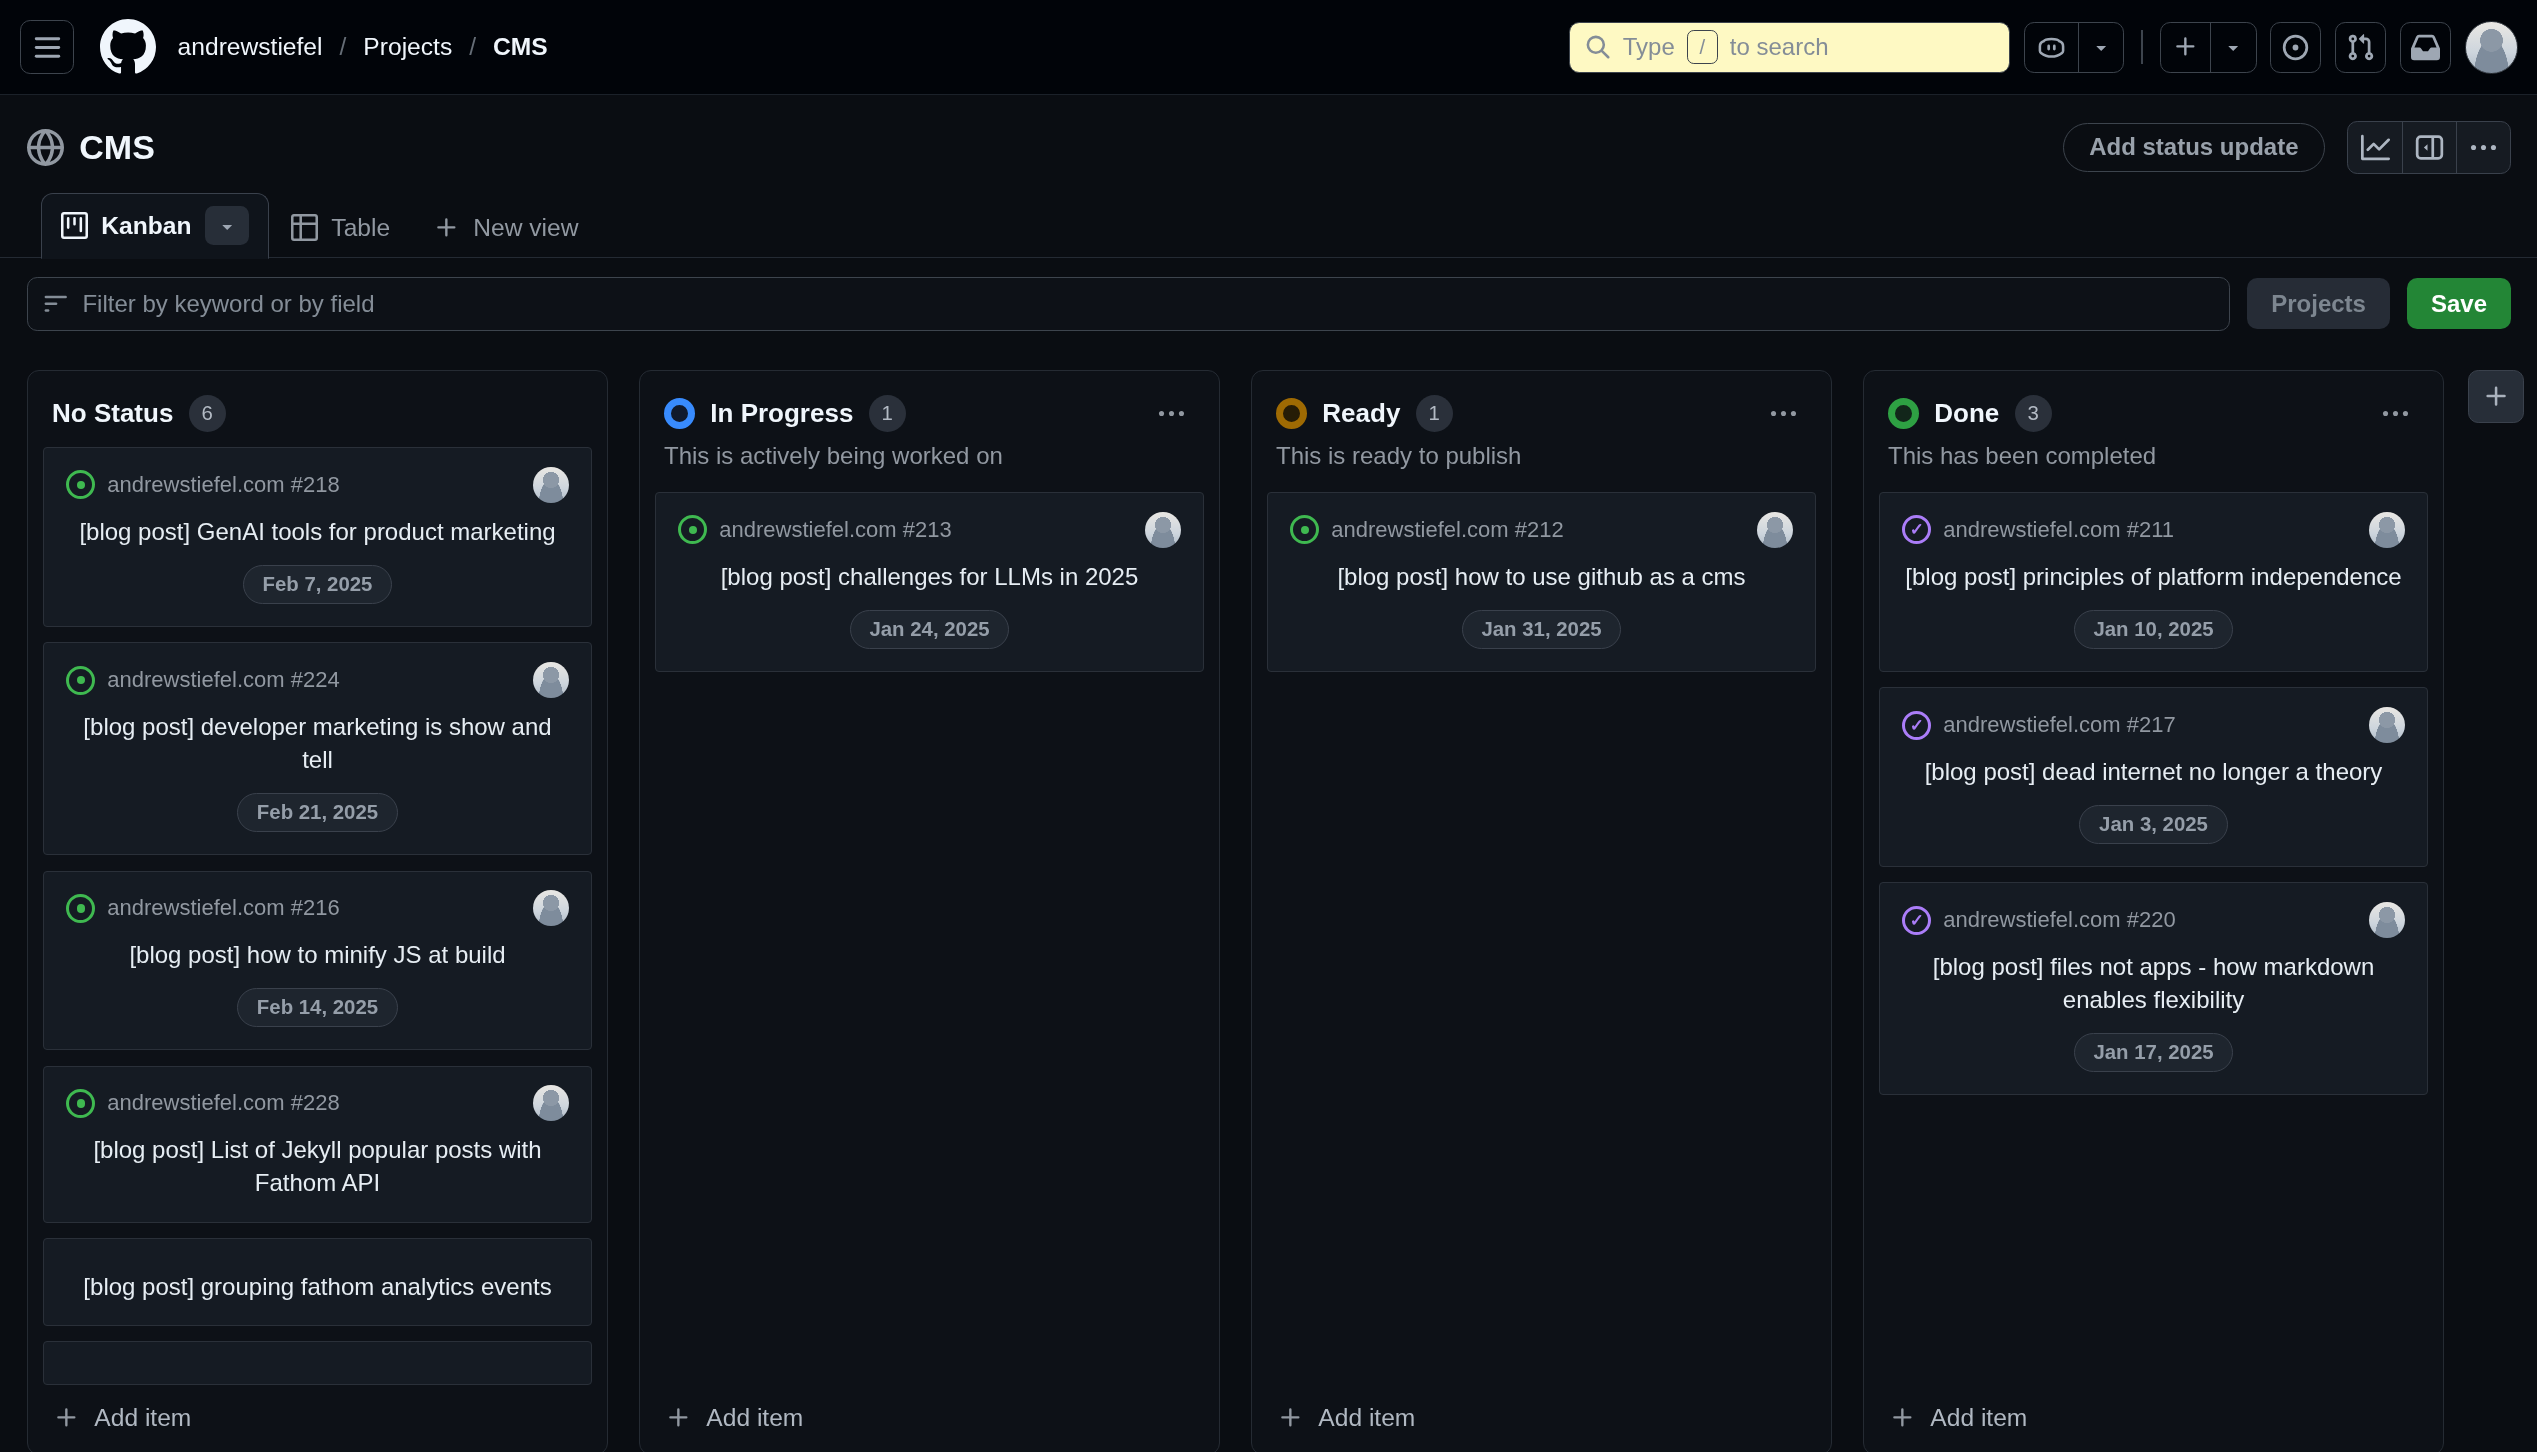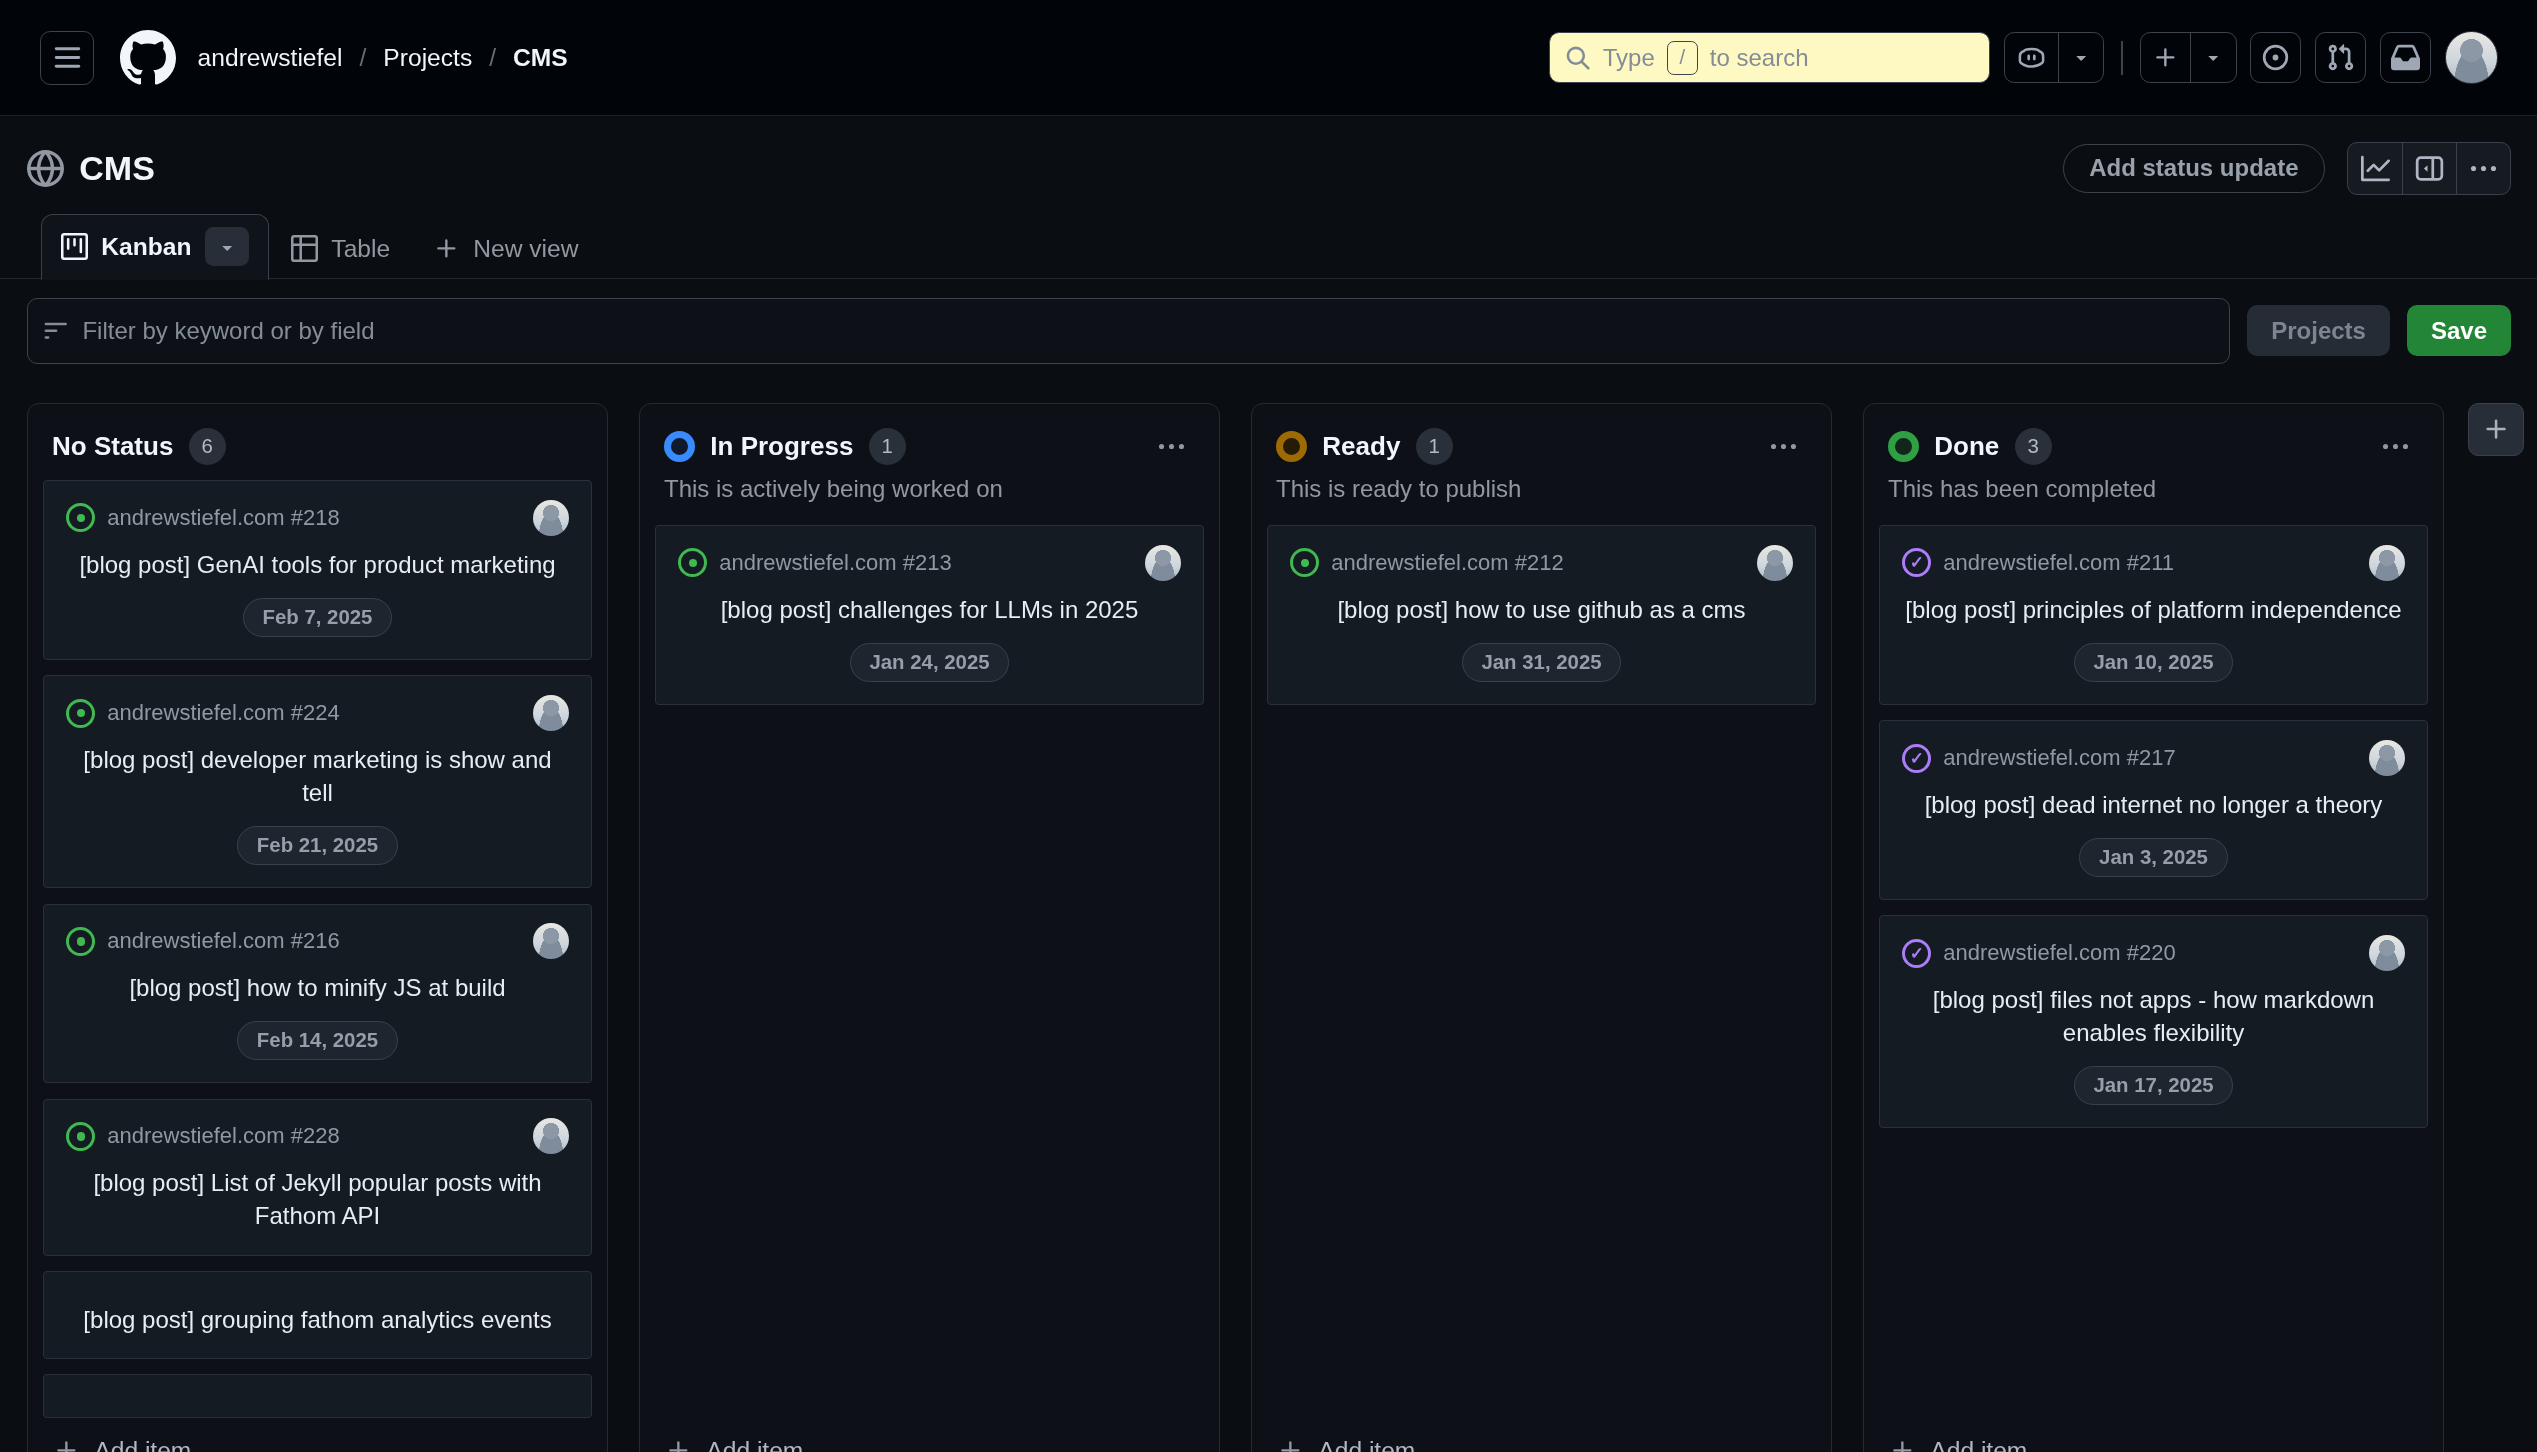--- a/index.html
+++ b/index.html
@@ -7,22 +7,22 @@
   body {
     background:#0a0d12;
     font-family:"Liberation Sans", sans-serif;
     color:#e6edf3;
     -webkit-font-smoothing:antialiased;
   }
   svg { display:block; }
 
   
   .app-header {
-    height:116px; background:#010409; border-bottom:1.7px solid #1b2129;
-    display:flex; align-items:center; padding:0 40px; gap:17px;
+    height:95px; background:#010409; border-bottom:1.7px solid #1b2129;
+    display:flex; align-items:center; padding:0 20px; gap:17px;
   }
   .icon-btn {
     height:51px; min-width:51px; border:1.7px solid #3d444d; border-radius:10.2px;
     background:transparent; display:flex; align-items:center; justify-content:center;
     color:#9ea7b3; cursor:pointer; padding:0 10.2px;
   }
   .hamburger-btn { width:54px; height:54px; }
   .gh-logo { color:#f0f6fc; margin-left:8.5px; }
   .breadcrumb { display:flex; align-items:center; gap:17px; font-size:24.6px; margin-left:5.1px; }
   .breadcrumb .crumb { color:#f0f6fc; }
@@ -87,21 +87,21 @@
   .tab.plain { color:#9198a1; padding:0 22px; height:59px; }
   .tab .caret-btn {
     width:44px; height:39px; border-radius:8.5px; background:#272e38; border:none;
     display:flex; align-items:center; justify-content:center; color:#9ea7b3; cursor:pointer;
   }
   .tab-icon { color:inherit; }
 
   
   .filter-row { display:flex; align-items:center; gap:17px; padding:18.7px 27px; }
   .filter-input {
-    flex:1; height:66px; border:1.7px solid #3d444d; border-radius:10.2px; background:#0d1117;
+    flex:1; height:54px; border:1.7px solid #3d444d; border-radius:10.2px; background:#0d1117;
     display:flex; align-items:center; gap:13.6px; padding:0 15.3px;
   }
   .filter-input input {
     flex:1; background:transparent; border:none; outline:none; color:#e6edf3;
     font-size:24px; font-family:"Liberation Sans", sans-serif;
   }
   .filter-input input::placeholder { color:#848d97; }
   .filter-icon { color:#848d97; }
   .btn { height:51px; border:none; border-radius:10.2px; font-size:24px; font-weight:600;
          padding:0 24px; cursor:pointer; font-family:"Liberation Sans", sans-serif; }

